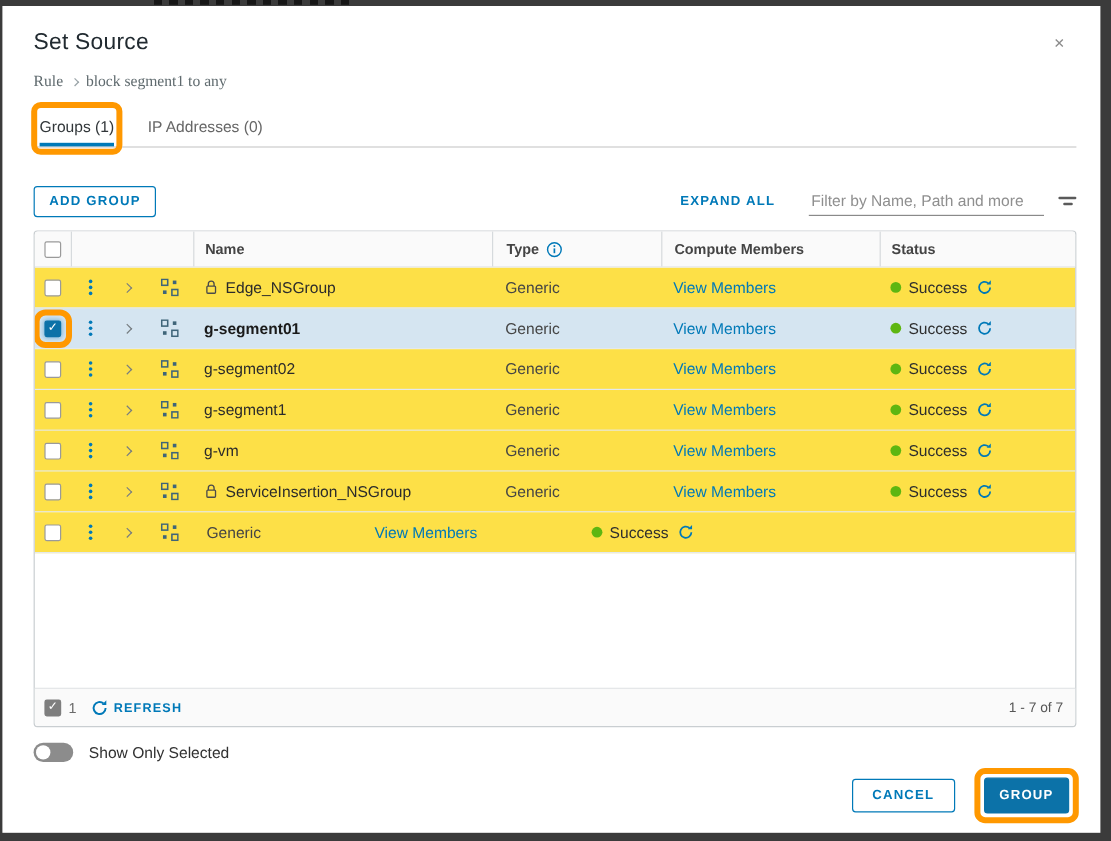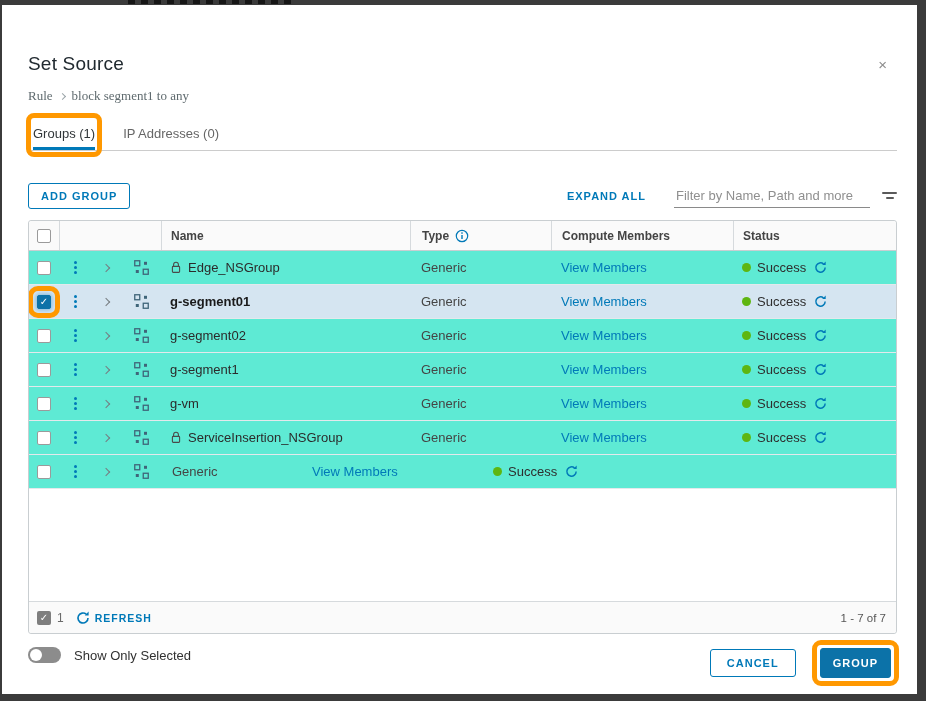--- a/index.html
+++ b/index.html
@@ -15,21 +15,21 @@
     position: absolute; top: 0; left: 128px; width: 168px; height: 4px;
     background: repeating-linear-gradient(90deg, #161616 0 7px, transparent 7px 13px);
   }
   .dialog {
     position: absolute; left: 2px; top: 5px; right: 9px; bottom: 7px;
     background: #ffffff;
     padding: 0 20px 0 26px;
     overflow: hidden;
   }
   
-  .dlg-head { position: relative; padding-top: 20px; margin-top: 28px; }
+  .dlg-head { position: relative; padding-top: 20px; }
   .dlg-title { font-size: 19px; font-weight: 400; color: #212a30; letter-spacing: 0.2px; }
   .close-x {
     position: absolute; top: 24px; right: 10px;
     font-size: 15px; color: #8c8c8c; cursor: pointer; line-height: 1;
   }
   .breadcrumb { margin-top: 13px; font-size: 13px; color: #5f6a6e; display: flex; align-items: center; gap: 7px; font-family: Liberation Serif, serif; }
   .bc-chev {
     display: inline-block; width: 5px; height: 5px;
     border-top: 1.5px solid #9aa4a8; border-right: 1.5px solid #9aa4a8;
     transform: rotate(45deg); margin-top: 1px;
@@ -67,21 +67,21 @@
   .c-check { width: 30px; display: flex; align-items: center; padding-left: 8px; flex: none; }
   .c-icons { width: 102px; flex: none; }
   .c-kebab { width: 32px; flex: none; display: flex; align-items: center; justify-content: center; }
   .c-chev  { width: 30px; flex: none; display: flex; align-items: center; justify-content: center; }
   .c-grid  { width: 40px; flex: none; display: flex; align-items: center; justify-content: center; }
   .c-name { flex: 1 1 auto; min-width: 0; display: flex; align-items: center; gap: 6px; padding-left: 9px; }
   .c-type { width: 141px; flex: none; display: flex; align-items: center; gap: 6px; padding-left: 11px; }
   .c-compute { width: 182px; flex: none; display: flex; align-items: center; padding-left: 10px; }
   .c-status { width: 163px; flex: none; display: flex; align-items: center; gap: 6px; padding-left: 9px; }
   .tbody { height: 350px; display: flex; flex-direction: column; overflow: hidden; }
-  .trow { display: flex; align-items: stretch; height: 34px; flex: none; border-bottom: 1px solid #e4e9ec; background: #5eead4; }
+  .trow { display: flex; align-items: stretch; height: 34px; flex: none; border-bottom: 1px solid #e4e9ec; background: #fde047; }
   .trow > div { display: flex; align-items: center; }
   .trow.selected { background: #d5e5f1; }
   .cb {
     width: 14px; height: 14px; border: 1px solid #9a9a9a; border-radius: 2px; background: #fff;
     display: inline-flex; align-items: center; justify-content: center;
     font-size: 10px; color: #fff; line-height: 1; cursor: pointer; flex: none;
   }
   .cb.checked { background: #0c72a8; border-color: #0c72a8; box-shadow: 0 0 4px 1px rgba(60,150,200,.55); }
   .cb-outer { display: inline-flex; }
   .cb-outer.annotated { outline: 5px solid #ff9800; outline-offset: 4px; border-radius: 1px; }

